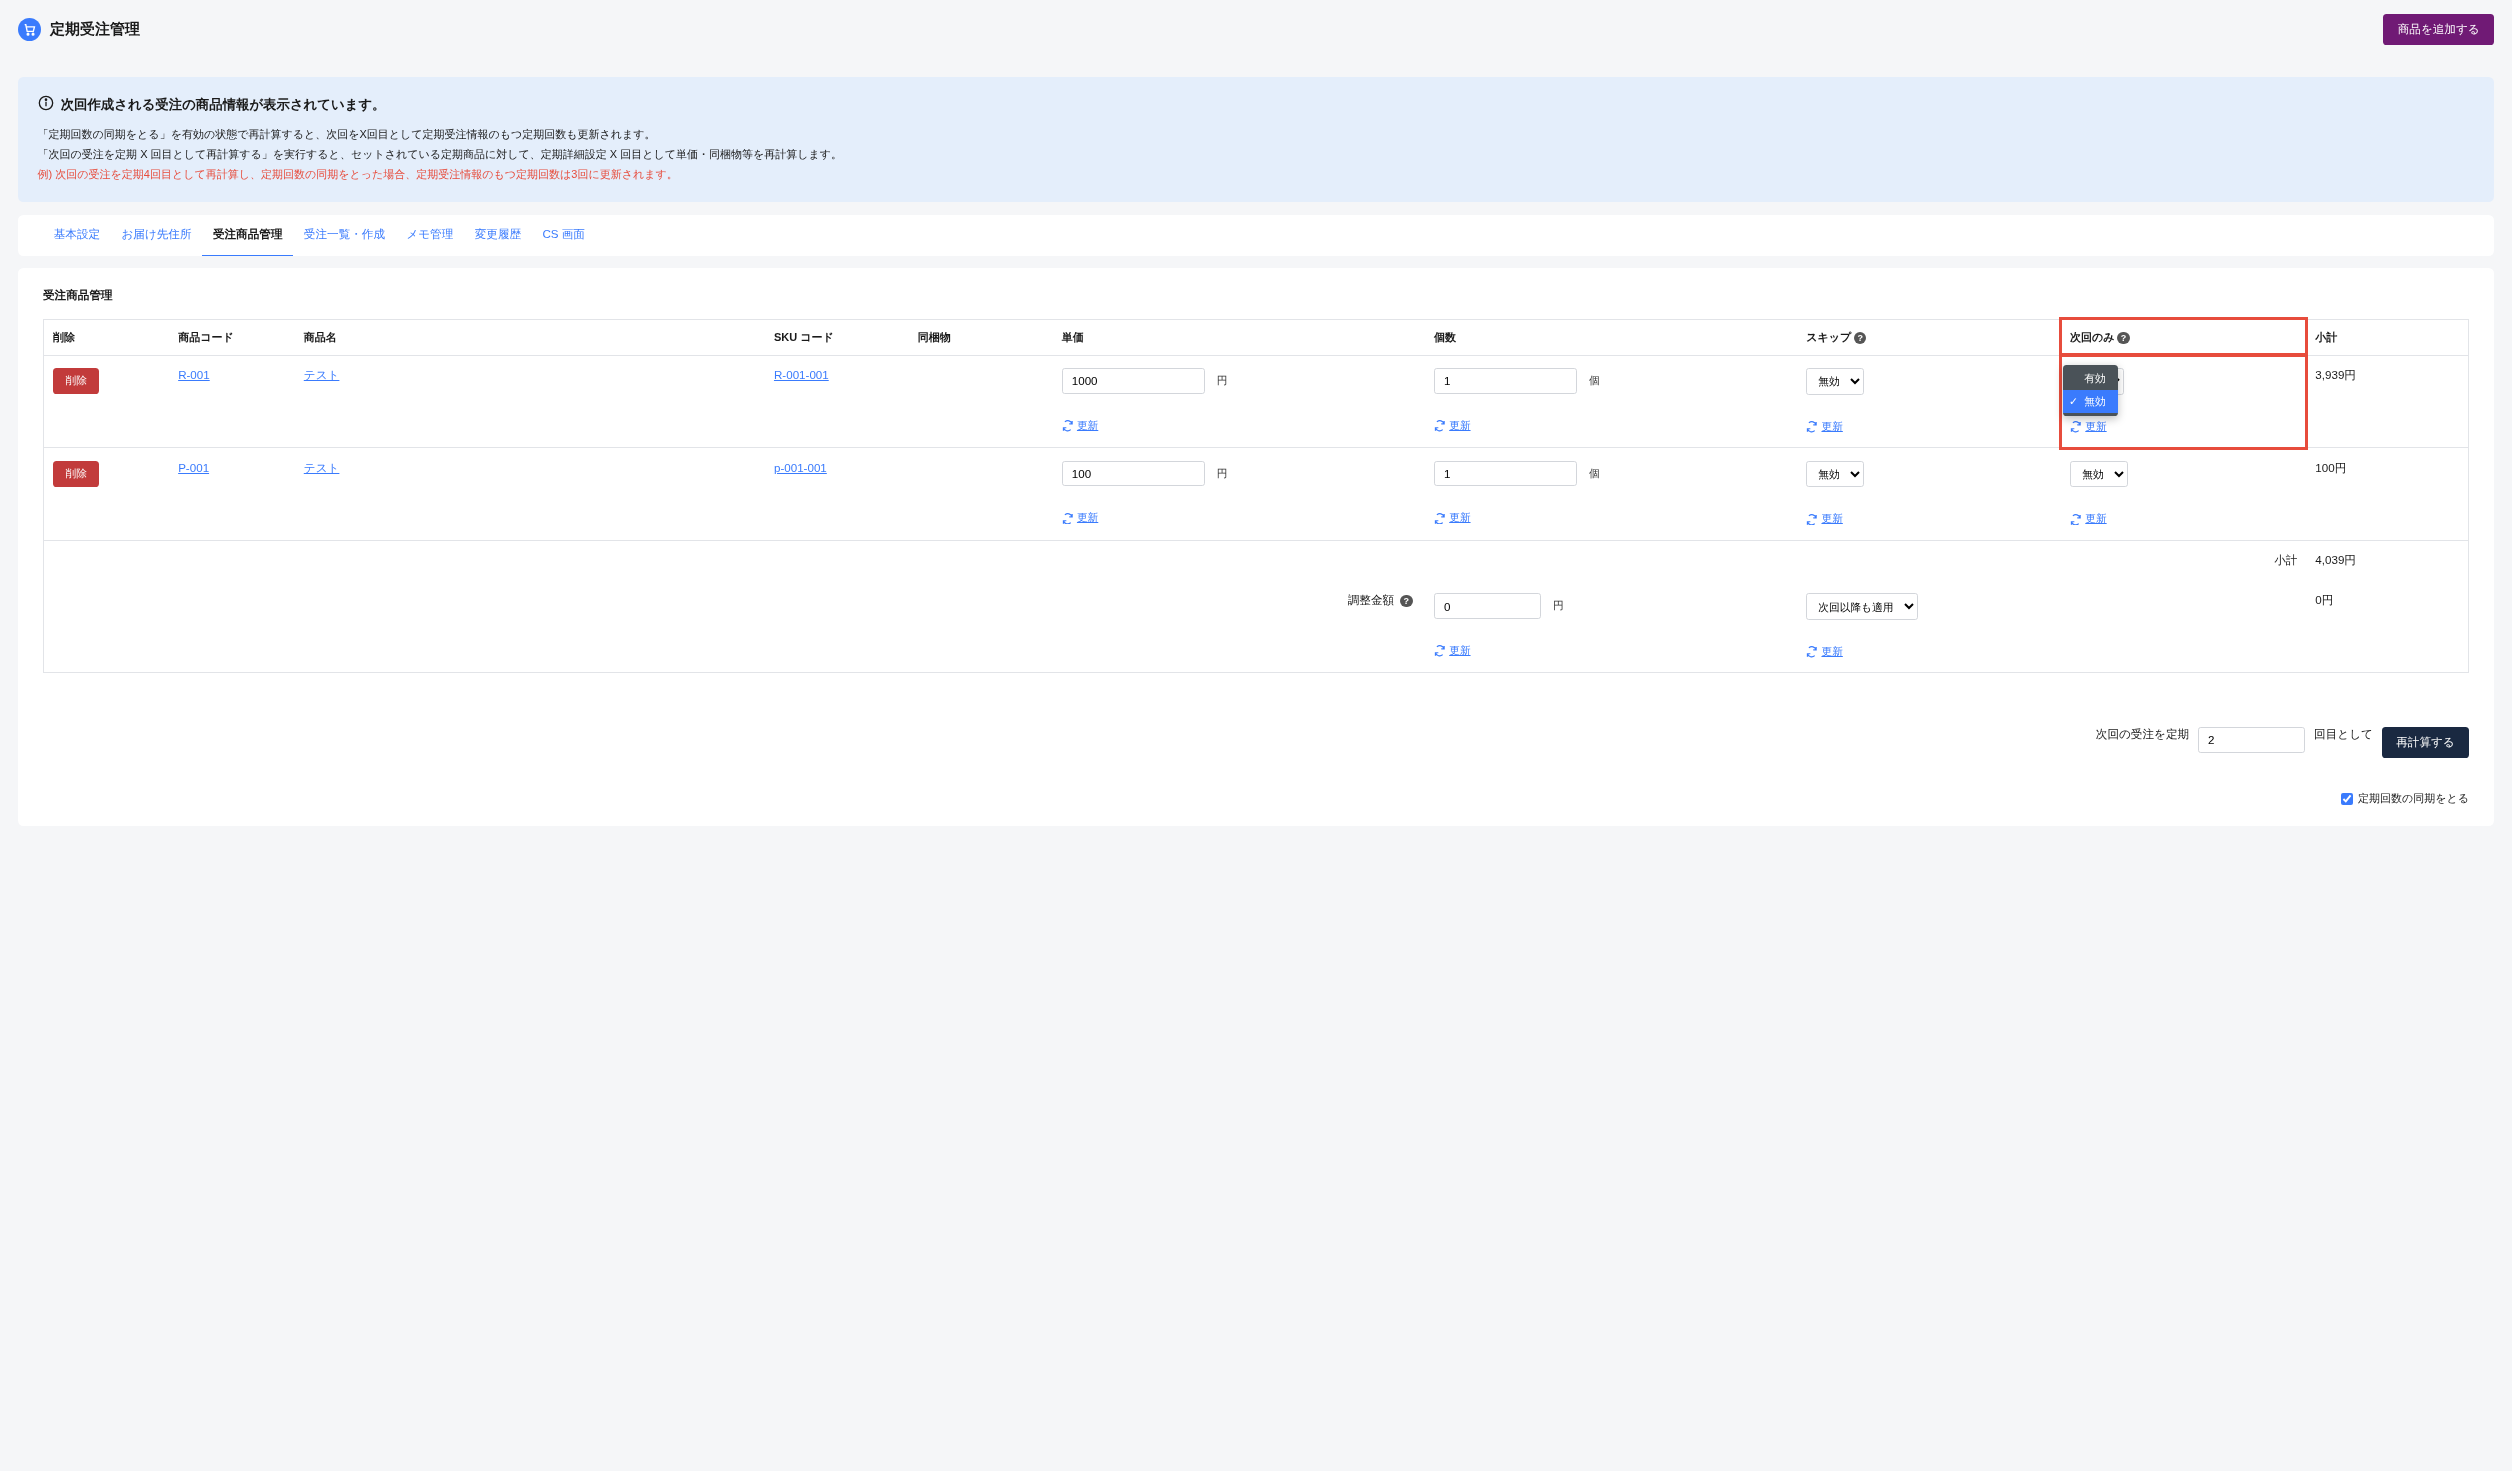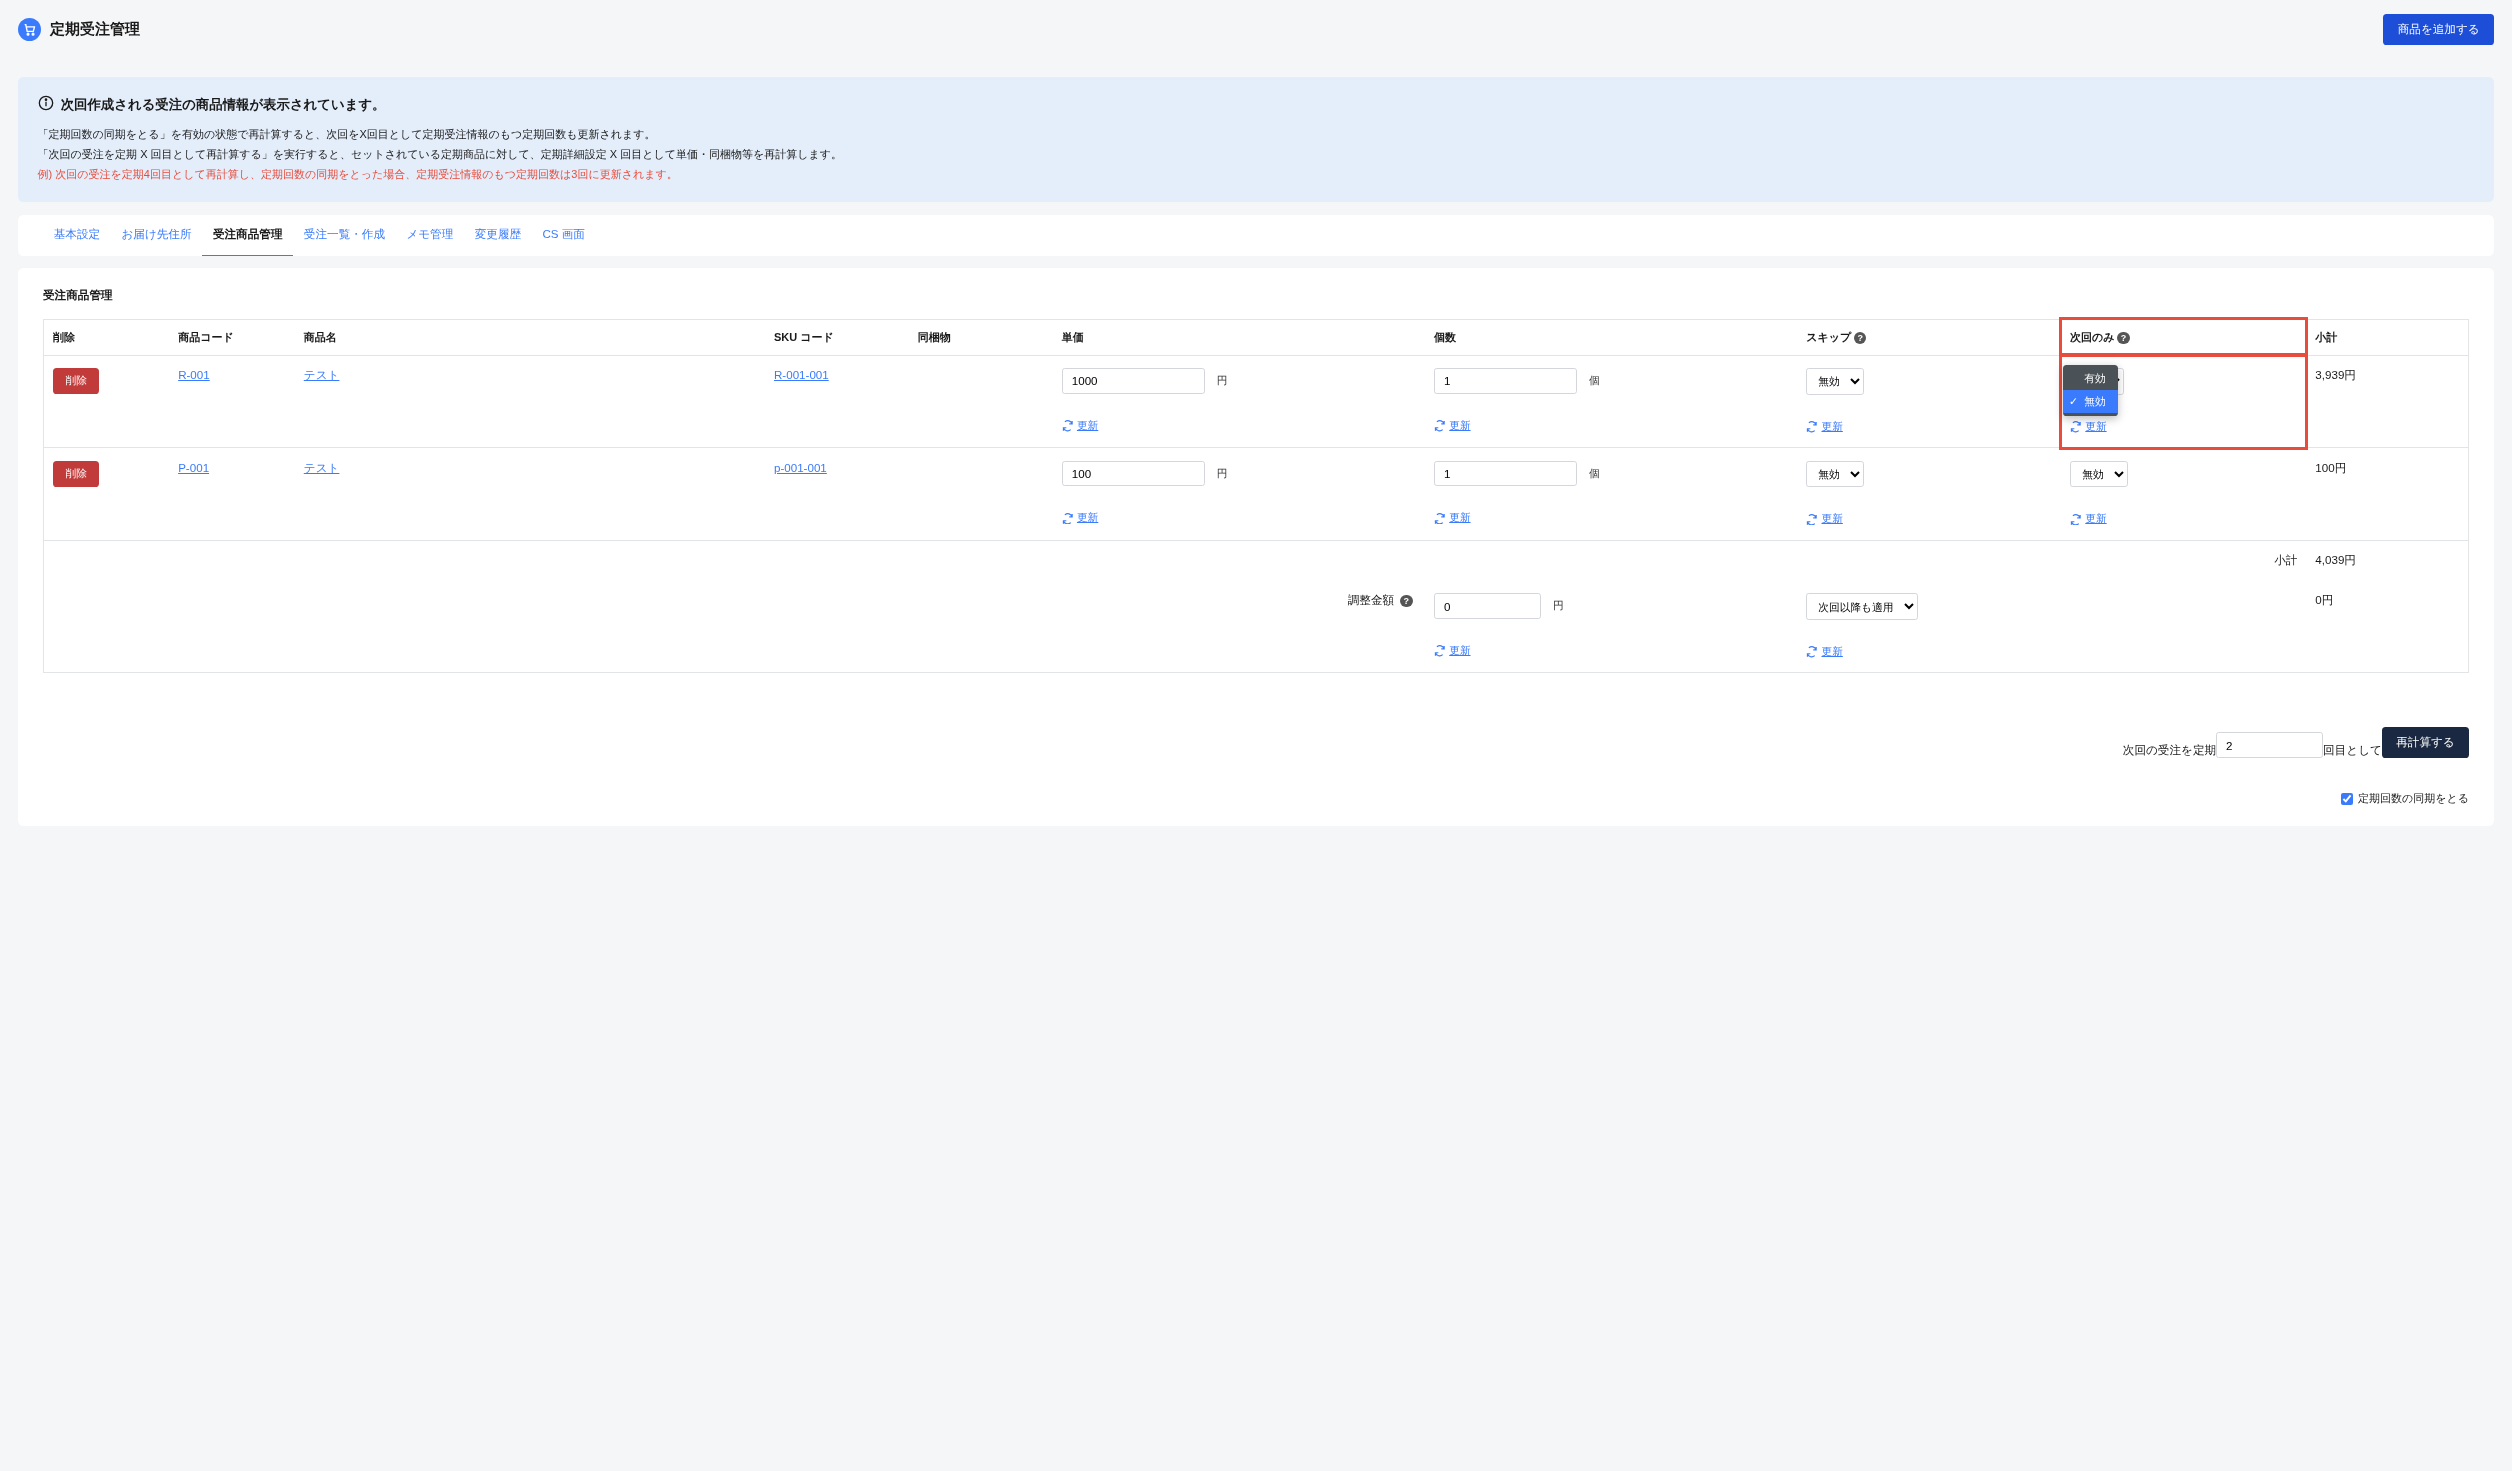--- a/index.html
+++ b/index.html
@@ -2,21 +2,21 @@
 <html style="font-size:14.3px"><head>
   <meta charset="utf-8">
   <style>
     * { box-sizing: border-box; margin: 0; padding: 0; }
     body { font-family: -apple-system, BlinkMacSystemFont, "Segoe UI", "Hiragino Sans", "Yu Gothic", sans-serif; background: #f5f6f8; color: #1a1a1a; font-size: 11.6px; }
     .page { padding: 14.3px 18px; }
     .header { display: flex; justify-content: space-between; align-items: center; margin-bottom: 32px; }
     .header-left { display: flex; align-items: center; gap: 9px; }
     .app-icon { width: 23px; height: 23px; border-radius: 50%; background: #3a7bfd; display: flex; align-items: center; justify-content: center; color: white; font-size: 12.5px; }
     .page-title { font-size: 15px; font-weight: 700; }
-    .btn-primary { background: #1d4ed8; color: #fff; border: none; border-radius: 3.6px; padding: 8px 14.3px; font-size: 11.6px; font-weight: 500; cursor: pointer; }
+    .btn-primary { background: #701a75; color: #fff; border: none; border-radius: 3.6px; padding: 8px 14.3px; font-size: 11.6px; font-weight: 500; cursor: pointer; }
     .btn-dark { background: #1a2941; color: #fff; border: none; border-radius: 3.6px; padding: 8px 14.3px; font-size: 11.6px; font-weight: 500; cursor: pointer; }
     .info-banner { background: #e4eefb; border-radius: 5.4px; padding: 18px 19.6px; margin-bottom: 12.5px; }
     .info-title { display: flex; align-items: center; gap: 7.1px; font-size: 13.4px; font-weight: 700; margin-bottom: 10.7px; }
     .info-text { font-size: 11px; line-height: 1.8; font-weight: 500; }
     .info-example { color: #e74c3c; font-size: 11px; line-height: 1.8; font-weight: 500; }
     .card { background: #fff; border-radius: 5.4px; margin-bottom: 12.5px; }
     .tabs { display: flex; gap: 0; padding: 0 25px; border-bottom: none; }
     .tab { padding: 12.5px 10.7px; font-size: 11.6px; color: #3a7bfd; cursor: pointer; border-bottom: 1.8px solid transparent; font-weight: 500; }
     .tab.active { color: #1a1a1a; border-bottom-color: #3a7bfd; font-weight: 600; }
     .section-title { font-size: 11.6px; font-weight: 700; padding: 19.6px 25px 16px; }
@@ -35,21 +35,21 @@
     .select-field { border: 0.9px solid #d3d6db; border-radius: 2.7px; padding: 5.4px 7.1px; font-size: 10.7px; background: #fff; cursor: pointer; }
     .update-link { display: inline-flex; align-items: center; gap: 3.6px; color: #3a7bfd; font-size: 10.7px; cursor: pointer; }
     .update-link .icon-sync { width: 11.6px; height: 11.6px; }
     .update-link span { text-decoration: underline; }
     .help-icon { display: inline-flex; width: 12.5px; height: 12.5px; border-radius: 50%; background: #555; color: white; font-size: 9px; align-items: center; justify-content: center; margin-left: 2.7px; font-weight: bold; }
     .highlight-cell { outline: 3.6px solid #e74c3c; outline-offset: -1.8px; position: relative; }
     .dropdown-pop { position: absolute; top: 9px; left: 1.8px; background: #4a5258; border-radius: 3.6px; box-shadow: 0 2.7px 9px rgba(0,0,0,0.25); z-index: 10; font-size: 10.7px; min-width: 54px; padding: 2.7px 0; }
     .dropdown-opt { padding: 4.5px 12.5px 4.5px 21.4px; color: #fff; cursor: pointer; position: relative; }
     .dropdown-opt.selected { background: #3a7bfd; }
     .dropdown-opt.selected::before { content: "✓"; position: absolute; left: 6.2px; }
-    .footer-row { display: flex; justify-content: flex-end; align-items: flex-end; padding: 5.4px 25px 14.3px; }
+    .footer-row { display: flex; justify-content: flex-end; align-items: flex-start; gap: 9px; padding: 5.4px 25px 14.3px; }
     .footer-row2 { display: flex; justify-content: flex-end; align-items: center; gap: 5.4px; padding: 0 25px 19.6px; font-size: 11px; }
     .checkbox-wrap { display: flex; align-items: center; gap: 4.5px; margin-top: 19px; }
     .checkbox-wrap input { accent-color: #3a7bfd; width: 12.5px; height: 12.5px; }
     .col-delete { width: 62px; }
     .col-code { width: 62px; }
     .col-name { width: 232px; }
     .col-sku { width: 71px; }
     .col-bundle { width: 71px; }
     .col-price { width: 174px; }
     .col-qty { width: 179px; }

